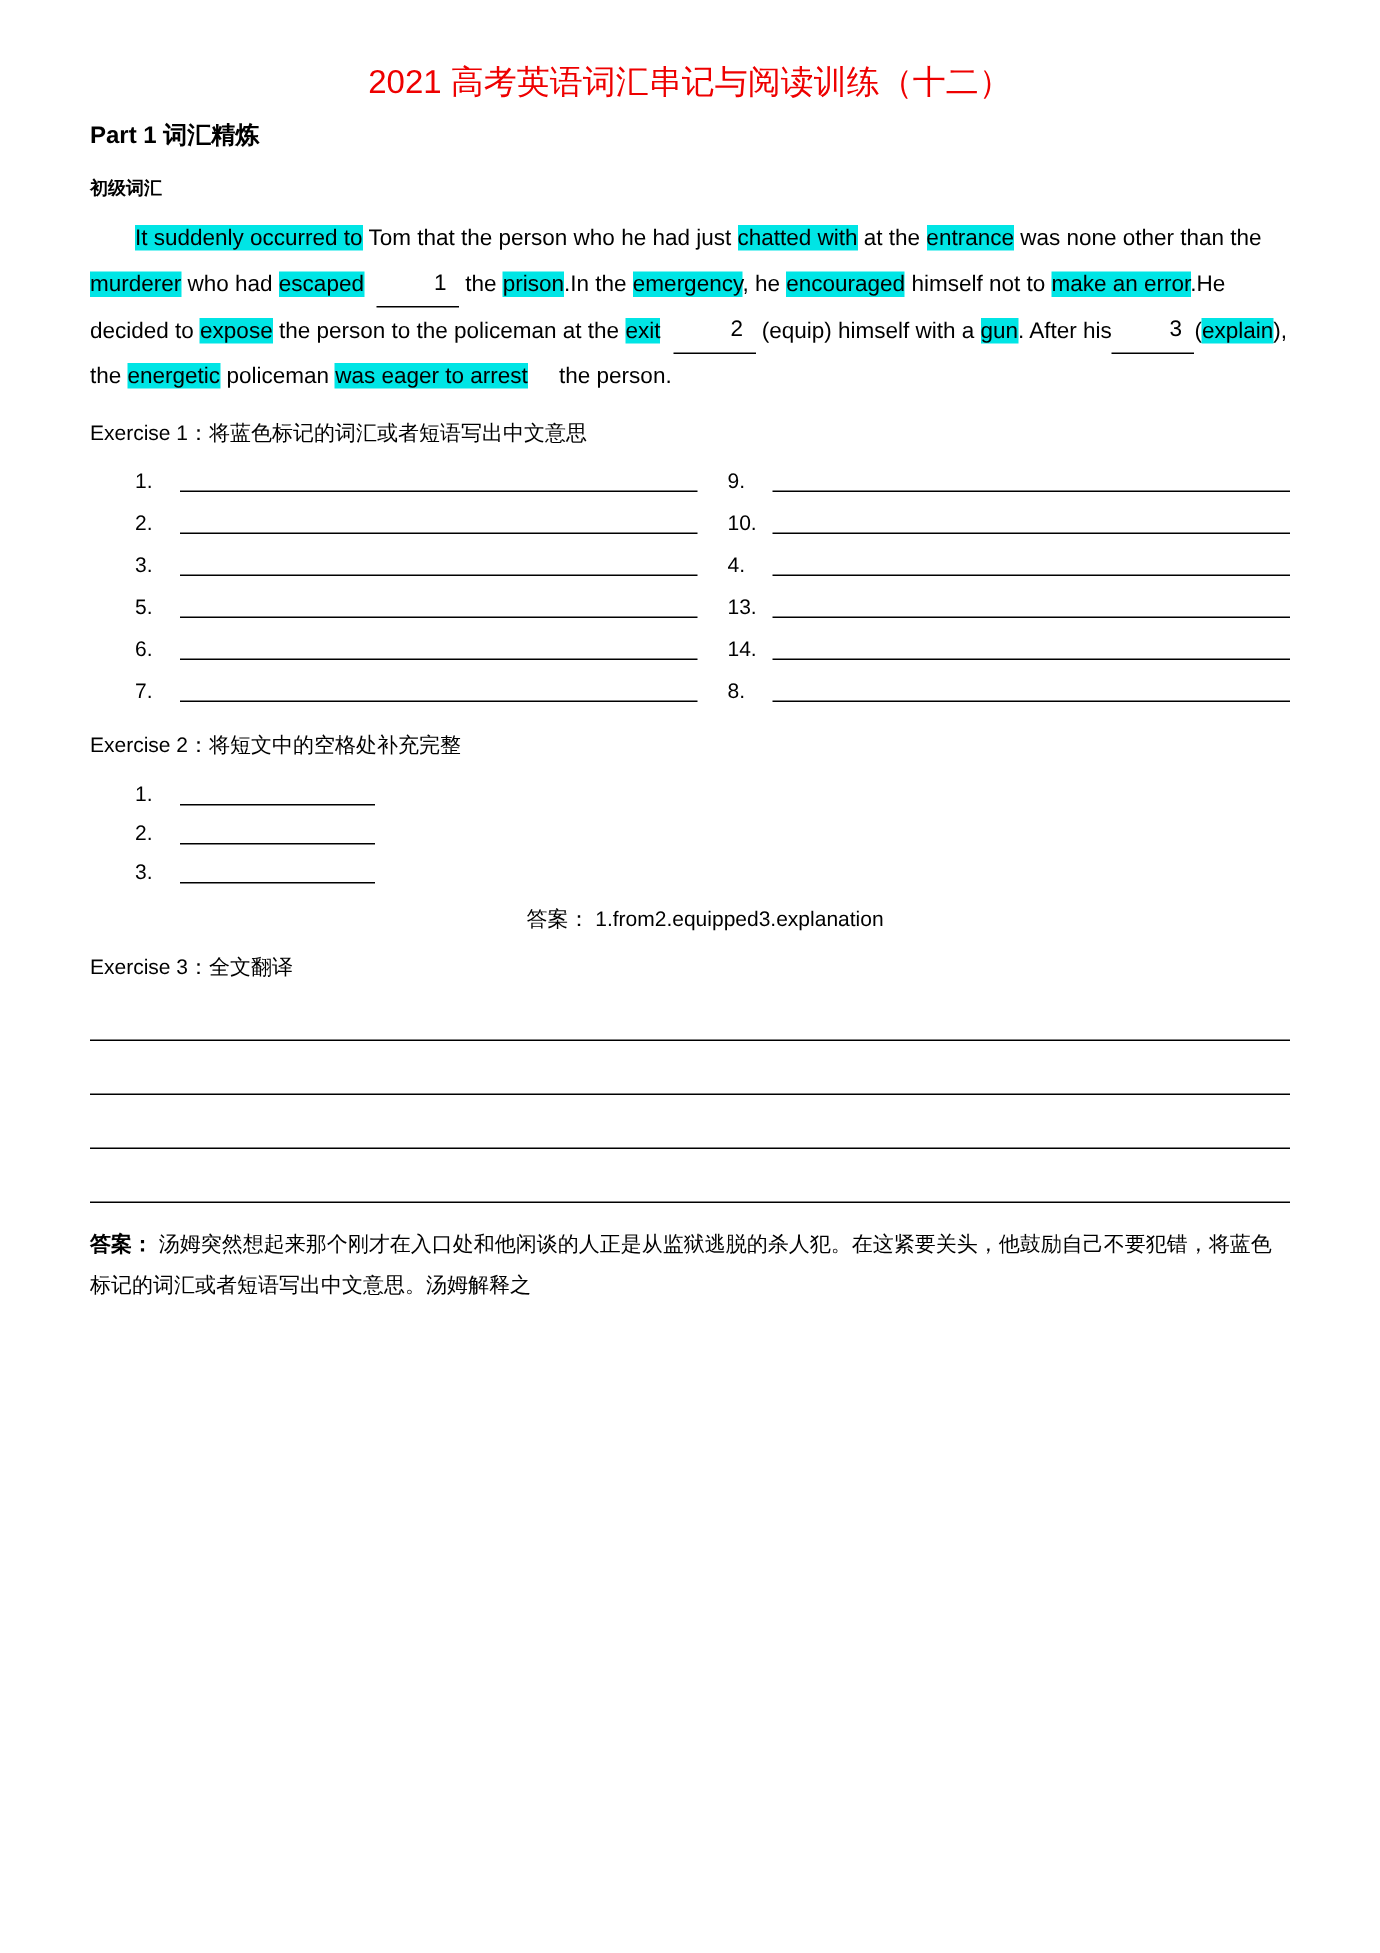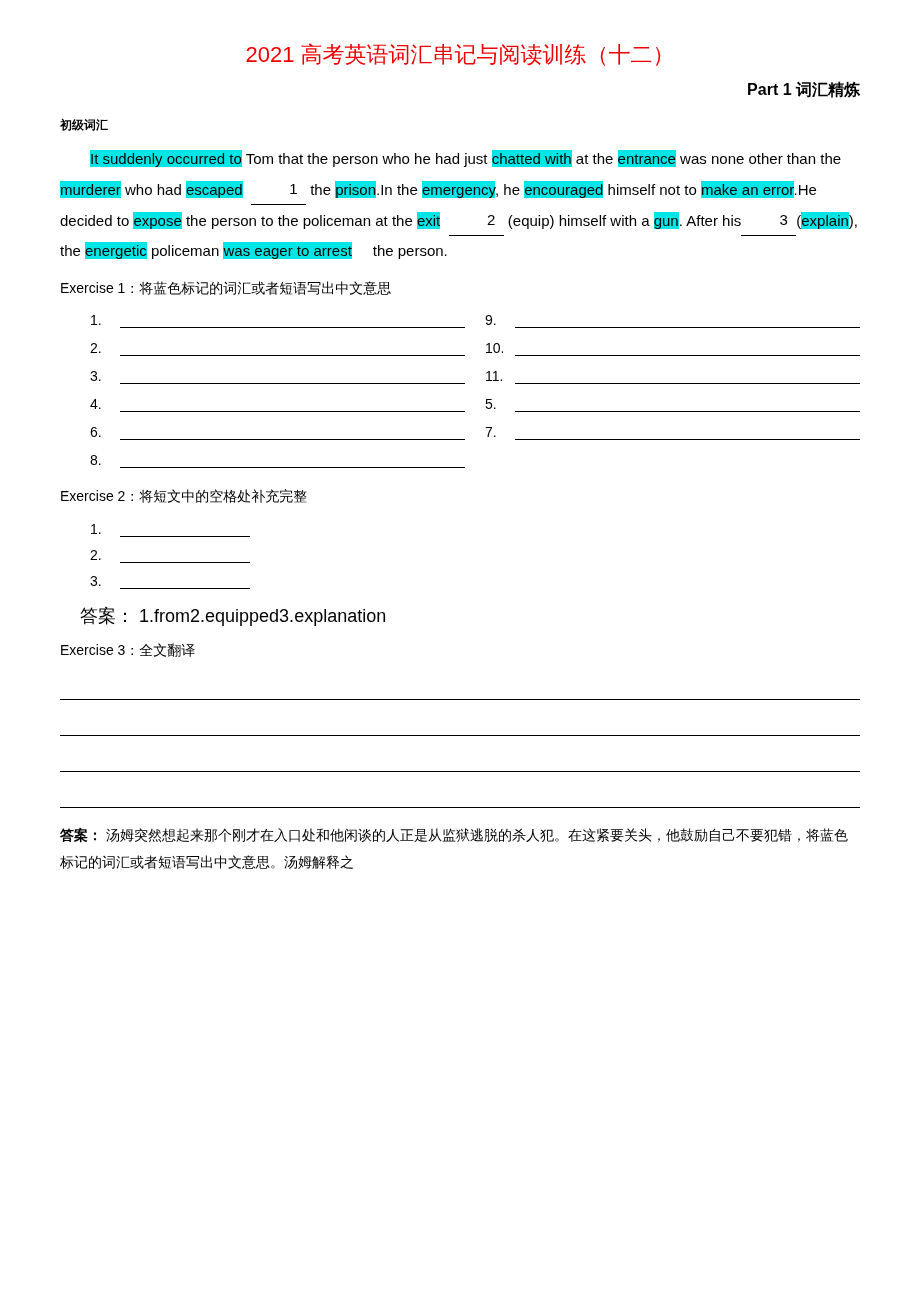--- a/index.html
+++ b/index.html
@@ -14,21 +14,21 @@
     }
     .page-title {
       text-align: center;
       font-size: 22px;
       font-weight: normal;
       color: #e00;
       margin-bottom: 10px;
       font-family: "Microsoft YaHei", "微软雅黑", sans-serif;
     }
     .part-title {
-      text-align: right;
+      text-align: left;
       font-size: 16px;
       font-weight: bold;
       margin-bottom: 16px;
       font-family: "Microsoft YaHei", "微软雅黑", sans-serif;
     }
     .section-title {
       font-size: 12px;
       font-weight: bold;
       margin-bottom: 10px;
       font-family: "Microsoft YaHei", "微软雅黑", sans-serif;
@@ -94,24 +94,25 @@
     }
     .exercise2-item .num {
       min-width: 24px;
     }
     .answer-line2 {
       border-bottom: 1.5px solid #000;
       width: 130px;
       display: inline-block;
     }
     .answer-row {
-      font-size: 18px;
+      font-size: 14px;
       margin-bottom: 14px;
       margin-left: 20px;
       font-family: "Microsoft YaHei", "微软雅黑", sans-serif;
+      text-align: center;
     }
     .exercise3-title {
       font-size: 14px;
       margin-bottom: 10px;
       font-family: "Microsoft YaHei", "微软雅黑", sans-serif;
     }
     .translation-lines {
       margin-bottom: 14px;
     }
     .trans-line {
@@ -188,33 +189,37 @@
   </div>
   <div class="exercise-item">
     <span class="num">10.</span>
     <span class="answer-line"></span>
   </div>
   <div class="exercise-item">
     <span class="num">3.</span>
     <span class="answer-line"></span>
   </div>
   <div class="exercise-item">
-    <span class="num">11.</span>
-    <span class="answer-line"></span>
-  </div>
-  <div class="exercise-item">
     <span class="num">4.</span>
     <span class="answer-line"></span>
   </div>
   <div class="exercise-item">
     <span class="num">5.</span>
     <span class="answer-line"></span>
   </div>
   <div class="exercise-item">
+    <span class="num">13.</span>
+    <span class="answer-line"></span>
+  </div>
+  <div class="exercise-item">
     <span class="num">6.</span>
+    <span class="answer-line"></span>
+  </div>
+  <div class="exercise-item">
+    <span class="num">14.</span>
     <span class="answer-line"></span>
   </div>
   <div class="exercise-item">
     <span class="num">7.</span>
     <span class="answer-line"></span>
   </div>
   <div class="exercise-item">
     <span class="num">8.</span>
     <span class="answer-line"></span>
   </div>

